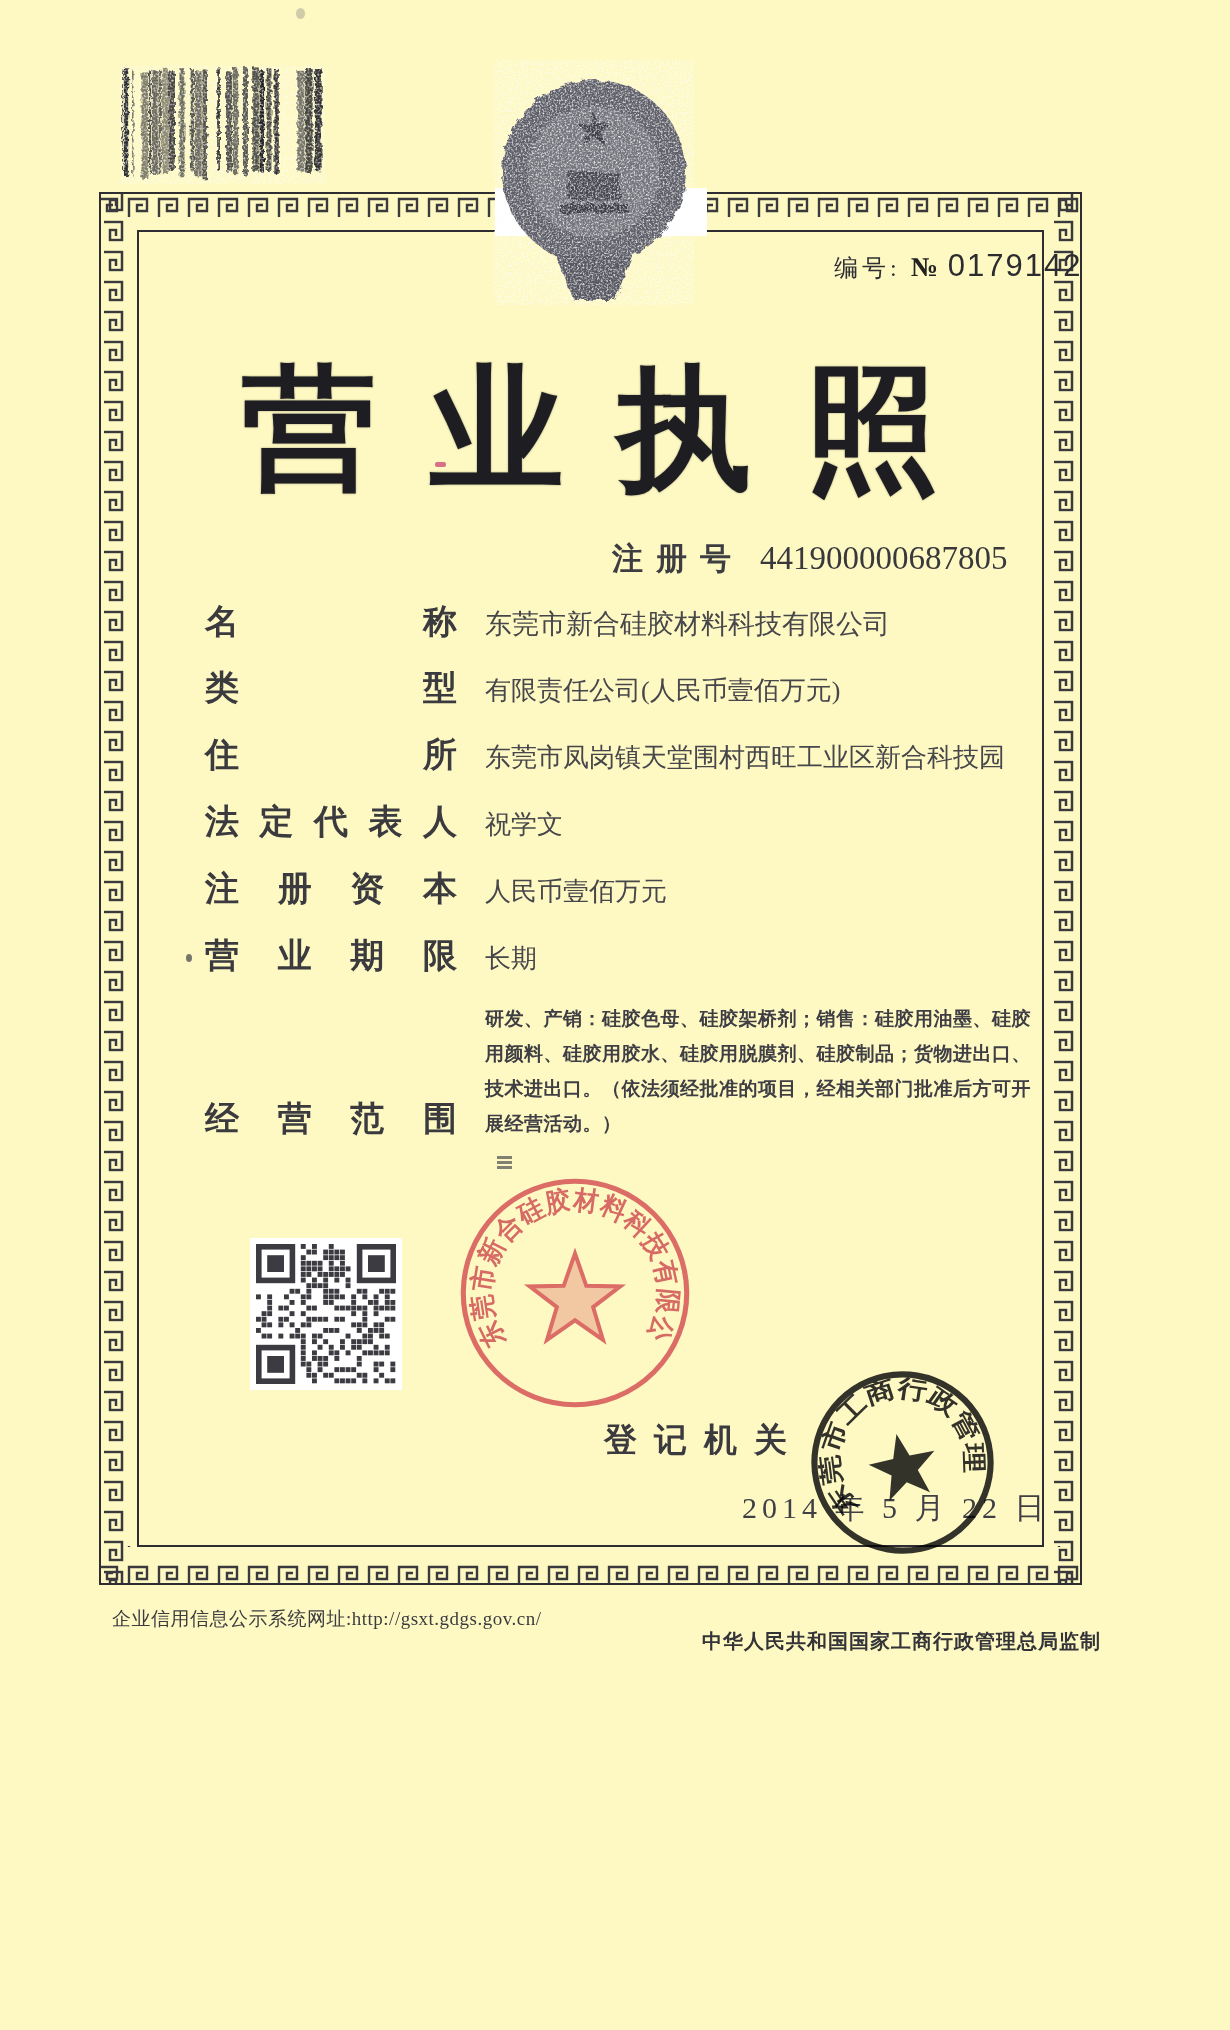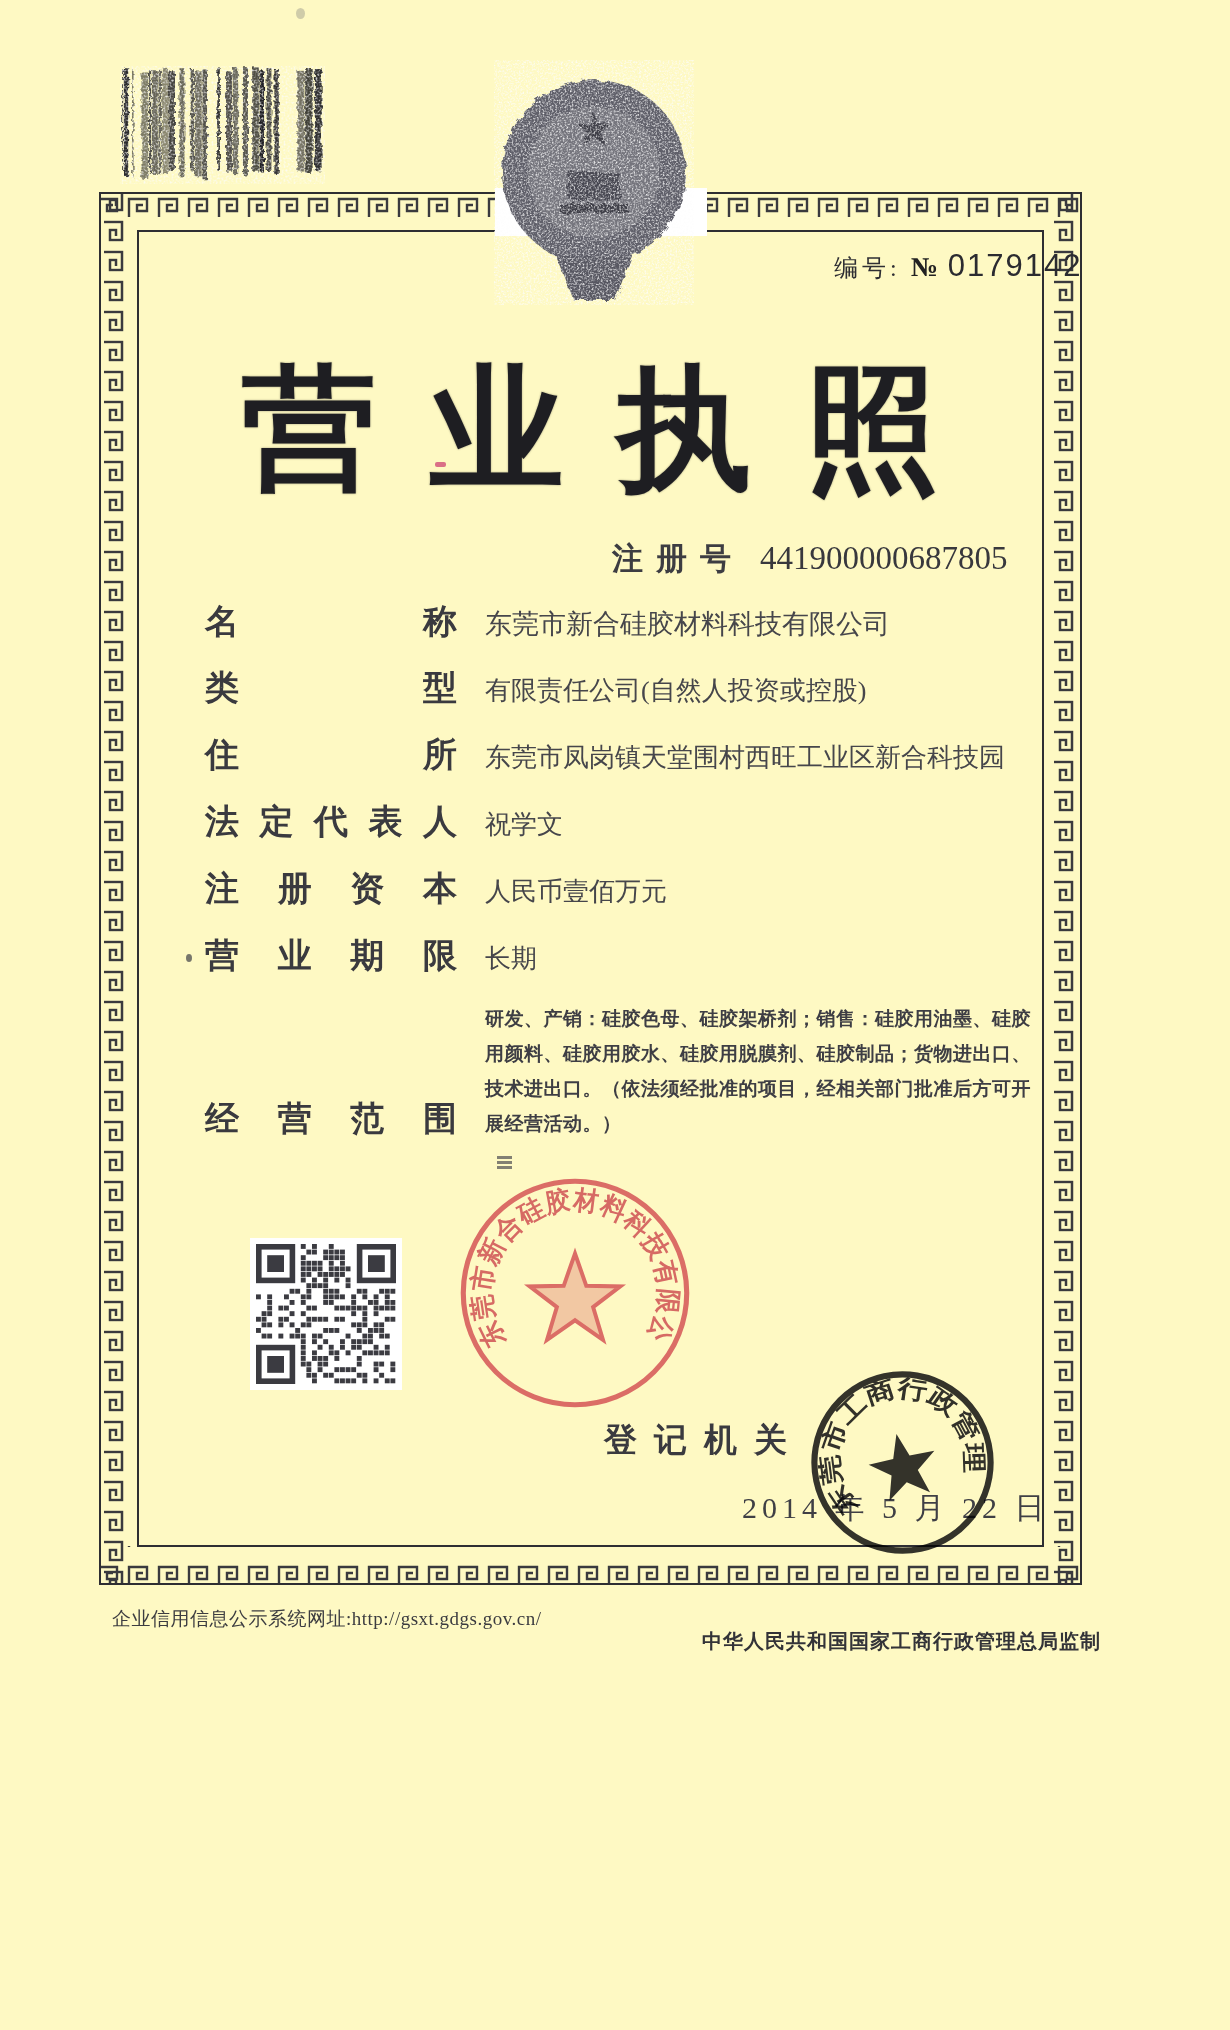--- a/index.html
+++ b/index.html
@@ -154,21 +154,21 @@
     <span class="val">441900000687805</span>
   </div>
 
   <div class="abs fields">
     <div class="frow big">
       <div class="flabel">名称</div>
       <div class="fvalue">东莞市新合硅胶材料科技有限公司</div>
     </div>
     <div class="frow">
       <div class="flabel">类型</div>
-      <div class="fvalue">有限责任公司(自然人投资或控股)</div>
+      <div class="fvalue">有限责任公司(人民币壹佰万元)</div>
     </div>
     <div class="frow">
       <div class="flabel">住所</div>
       <div class="fvalue">东莞市凤岗镇天堂围村西旺工业区新合科技园</div>
     </div>
     <div class="frow">
       <div class="flabel">法定代表人</div>
       <div class="fvalue">祝学文</div>
     </div>
     <div class="frow">

